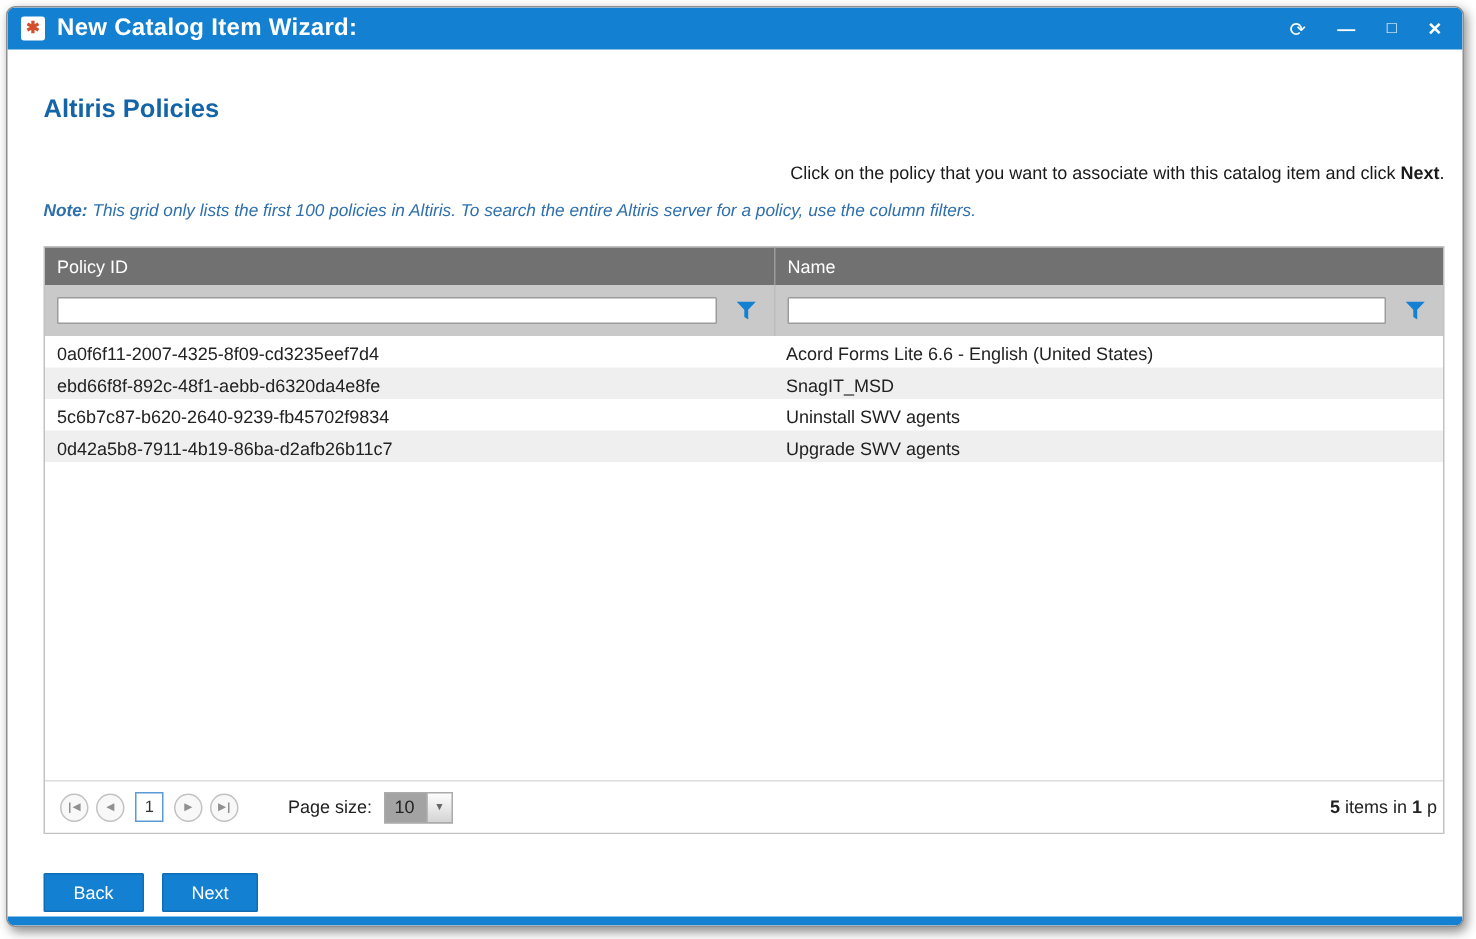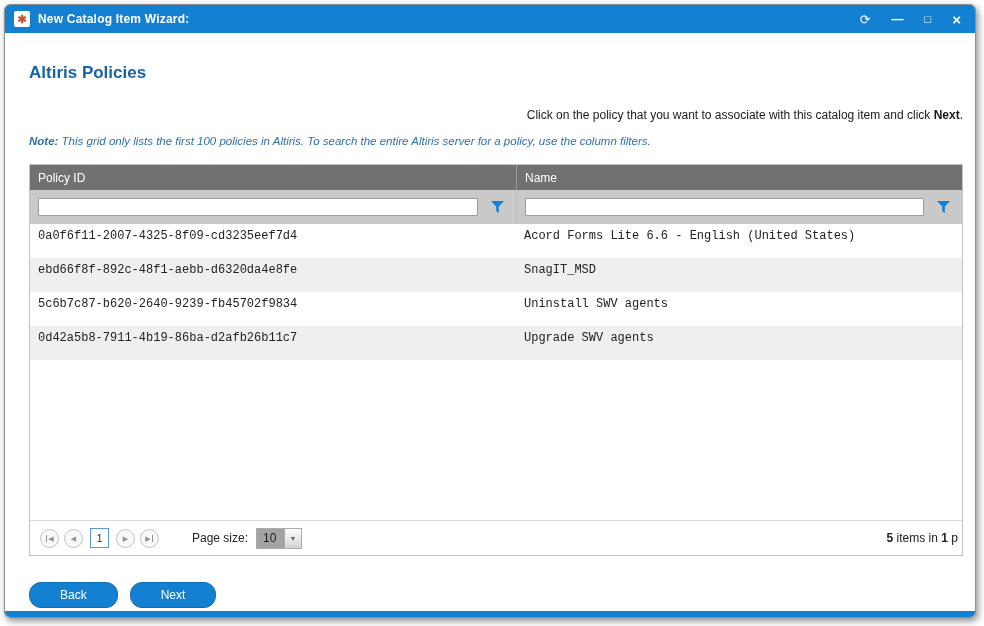--- a/index.html
+++ b/index.html
@@ -16,21 +16,21 @@
   
   .titlebar {
     height: 28px; flex: none; background: var(--accent, #1480d2);
     display: flex; align-items: center; padding: 0 14px 0 9px; gap: 8px;
   }
   .app-icon {
     width: 16px; height: 16px; background: #fff; border-radius: 2px;
     display: flex; align-items: center; justify-content: center;
     color: #d2502e; font-size: 11px; font-weight: bold; line-height: 1;
   }
-  .title-text { color: #fff; font-size: 12px; font-weight: bold; letter-spacing: 0.2px; }
+  .title-text { color: #fff; font-size: 16px; font-weight: bold; letter-spacing: 0.2px; }
   .win-controls { margin-left: auto; display: flex; align-items: center; gap: 21px; }
   .win-btn {
     background: transparent; border: none; color: #fff; cursor: default;
     font-family: inherit; line-height: 1; padding: 0;
   }
   .win-btn.refresh { font-size: 13px; }
   .win-btn.minimize { font-size: 12px; font-weight: bold; }
   .win-btn.maximize { font-size: 11px; }
   .win-btn.close { font-size: 15px; font-weight: bold; }
 
@@ -55,21 +55,21 @@
   .gfilter { height: 34px; flex: none; background: #c9c9c9; display: flex; align-items: stretch; }
   .gf { display: flex; align-items: center; padding-left: 8px; }
   .gfilter .cell-name { border-left: 1px solid #bcbcbc; }
   .filter-input {
     flex: 1; height: 18px; border: 1px solid #9c9c9c; background: #fff;
     font-size: 12px; padding: 0 4px; font-family: inherit; border-radius: 1px;
   }
   .funnel { width: 38px; flex: none; display: flex; justify-content: center; align-items: center; color: var(--accent, #1480d2); cursor: pointer; }
 
   .gbody { flex: 1; overflow: hidden; font-size: 12px; color: #222; }
-  .grow { display: flex; height: 34px; line-height: 24px; cursor: pointer; font-family: Liberation Mono, monospace; }
+  .grow { display: flex; height: 21px; line-height: 24px; cursor: pointer; }
   .grow:nth-child(even) { background: #efefef; }
   .gcell { padding-left: 8px; white-space: nowrap; overflow: hidden; }
 
   
   .gpager {
     height: 35px; flex: none; border-top: 1px solid #dcdcdc; background: #fff;
     display: flex; align-items: center; padding: 0 4px 0 10px; font-size: 12px; color: #222;
   }
   .pg-btn {
     width: 19px; height: 19px; border-radius: 50%; border: 1px solid #c2c2c2;
@@ -91,21 +91,21 @@
     background: linear-gradient(#fdfdfd, #d4d4d4);
     display: flex; align-items: center; justify-content: center;
   }
   .pg-items { margin-left: auto; white-space: nowrap; overflow: hidden; }
   .pg-items b { font-weight: bold; }
 
   
   .buttons { margin-top: 26px; display: flex; gap: 12px; }
   .btn {
     background: var(--accent, #1480d2); color: #fff; border: 1px solid #0f6db6;
-    border-radius: 12px; font-size: 12px; padding: 5px 30px; font-family: inherit; cursor: pointer;
+    border-radius: 1px; font-size: 12px; padding: 5px 19px; font-family: inherit; cursor: pointer;
   }
 
   .bottom-strip { position: absolute; left: 0; right: 0; bottom: 0; height: 6px; background: var(--accent, #1480d2); }
 </style>
 </head>
 <body>
 
 <div class="window">
 
   <div class="titlebar">

